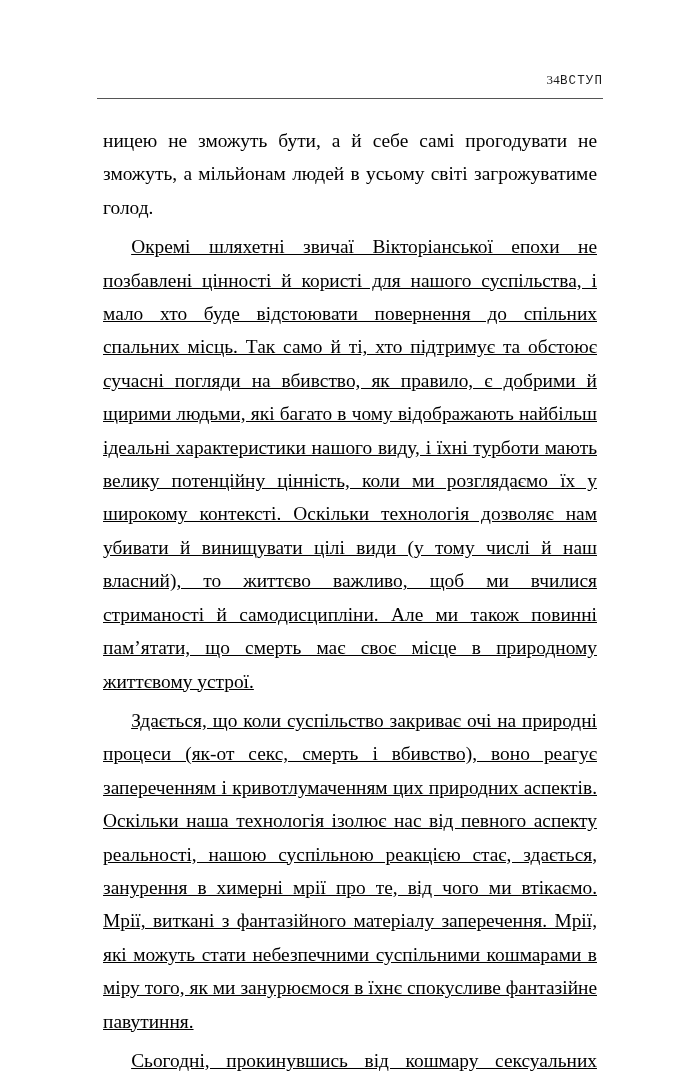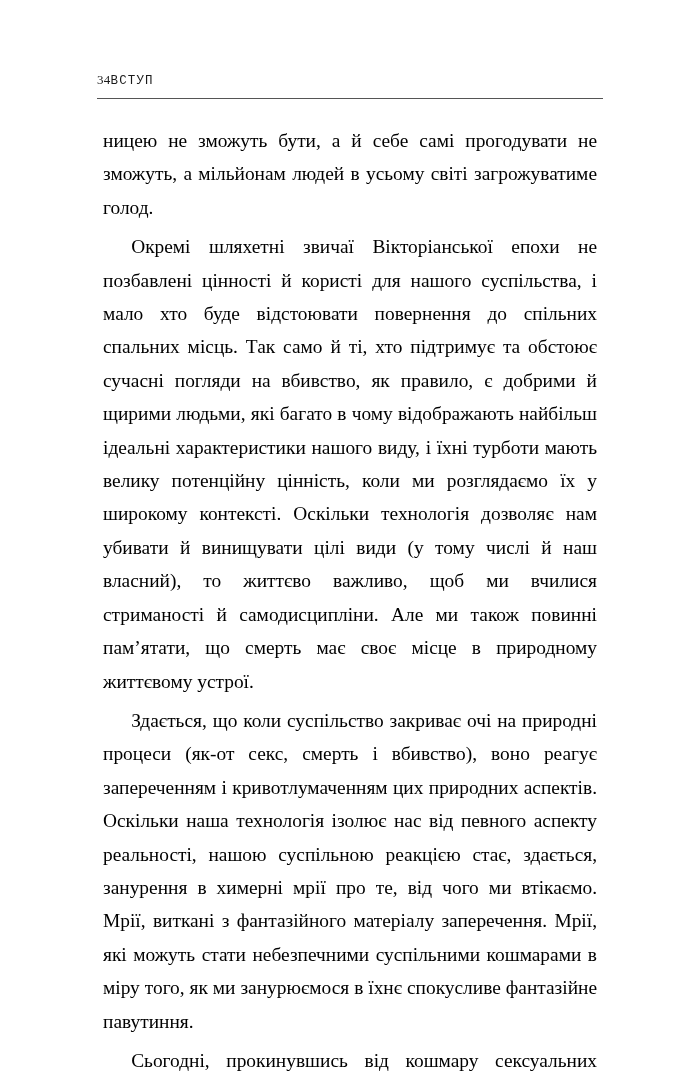--- a/index.html
+++ b/index.html
@@ -16,21 +16,21 @@
     font-family: "Liberation Serif", "DejaVu Serif", serif;
     color: #000000;
     overflow: hidden;
   }
   .running-head {
     position: absolute;
     left: 97px;
     top: 72px;
     width: 506px;
     display: flex;
-    justify-content: flex-start;
+    justify-content: flex-end;
     align-items: baseline;
     font-size: 12.5px;
     letter-spacing: 0.3px;
     color: #1a1a1a;
   }
   .folio {
     font-family: "Liberation Serif", "DejaVu Serif", serif;
     font-size: 13px;
   }
   .head-title {
@@ -56,20 +56,21 @@
     text-align: justify;
     text-justify: inter-word;
     hyphens: manual;
     color: #000000;
   }
   .body-text p {
     margin: 6px;
   }
   .body-text p.indent {
     text-indent: 1.45em;
+    text-decoration: underline;
   }
 </style>
 </head>
 <body>
 
 <div class="page">
 
   <div class="running-head">
     <span class="folio">34</span>
     <span class="head-title">ВСТУП</span>

